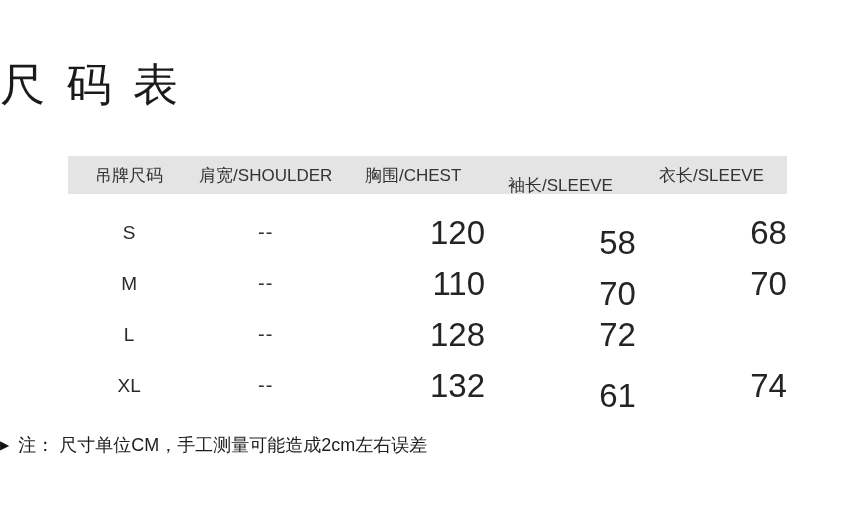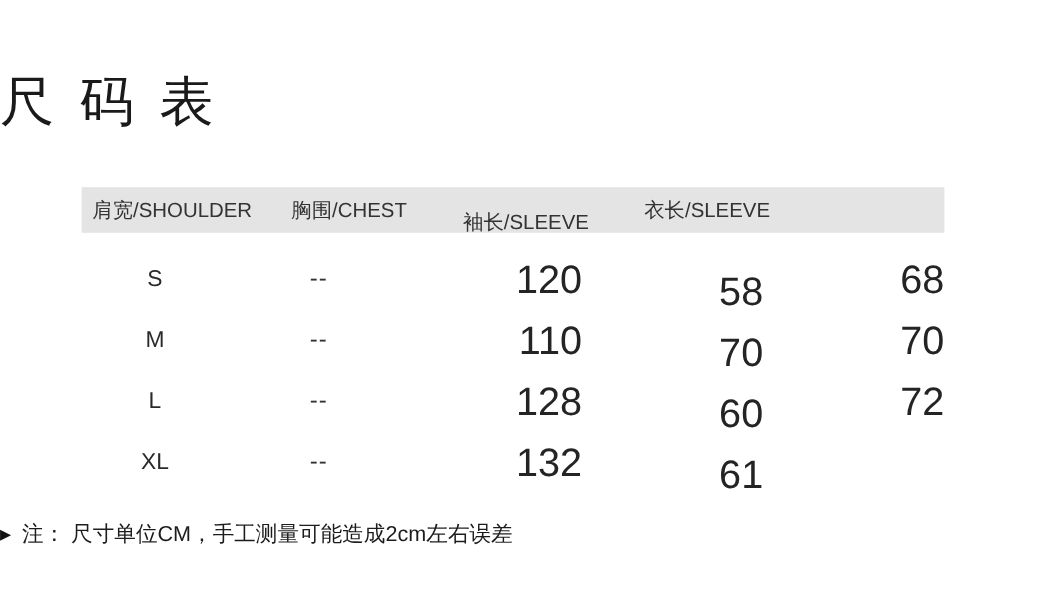--- a/index.html
+++ b/index.html
@@ -101,20 +101,21 @@
 </head>
 <body>
 
 <div class="page">
 
   <h1 class="title">尺 码 表</h1>
 
   <div class="size-table">
 
     <div class="thead">
+      <div class="cell c1 th">吊牌尺码</div>
       <div class="cell c2 th">肩宽/SHOULDER</div>
       <div class="cell c3 th">胸围/CHEST</div>
       <div class="cell c4 th">袖长/SLEEVE</div>
       <div class="cell c5 th">衣长/SLEEVE</div>
     </div>
 
     <div class="tbody">
 
       <div class="trow">
         <div class="cell c1 size-label">S</div>
@@ -129,29 +130,29 @@
         <div class="cell c2 dash">--</div>
         <div class="cell c3 num">110</div>
         <div class="cell c4 num">70</div>
         <div class="cell c5 num">70</div>
       </div>
 
       <div class="trow">
         <div class="cell c1 size-label">L</div>
         <div class="cell c2 dash">--</div>
         <div class="cell c3 num">128</div>
-        <div class="cell c4 num">60</div>
         <div class="cell c5 num">72</div>
       </div>
 
       <div class="trow">
         <div class="cell c1 size-label">XL</div>
         <div class="cell c2 dash">--</div>
         <div class="cell c3 num">132</div>
         <div class="cell c4 num">61</div>
+        <div class="cell c5 num">74</div>
       </div>
 
     </div>
   </div>
 
   <div class="note">
     <span class="tri">▶</span><span>注： 尺寸单位CM，手工测量可能造成2cm左右误差</span>
   </div>
 
 </div>

